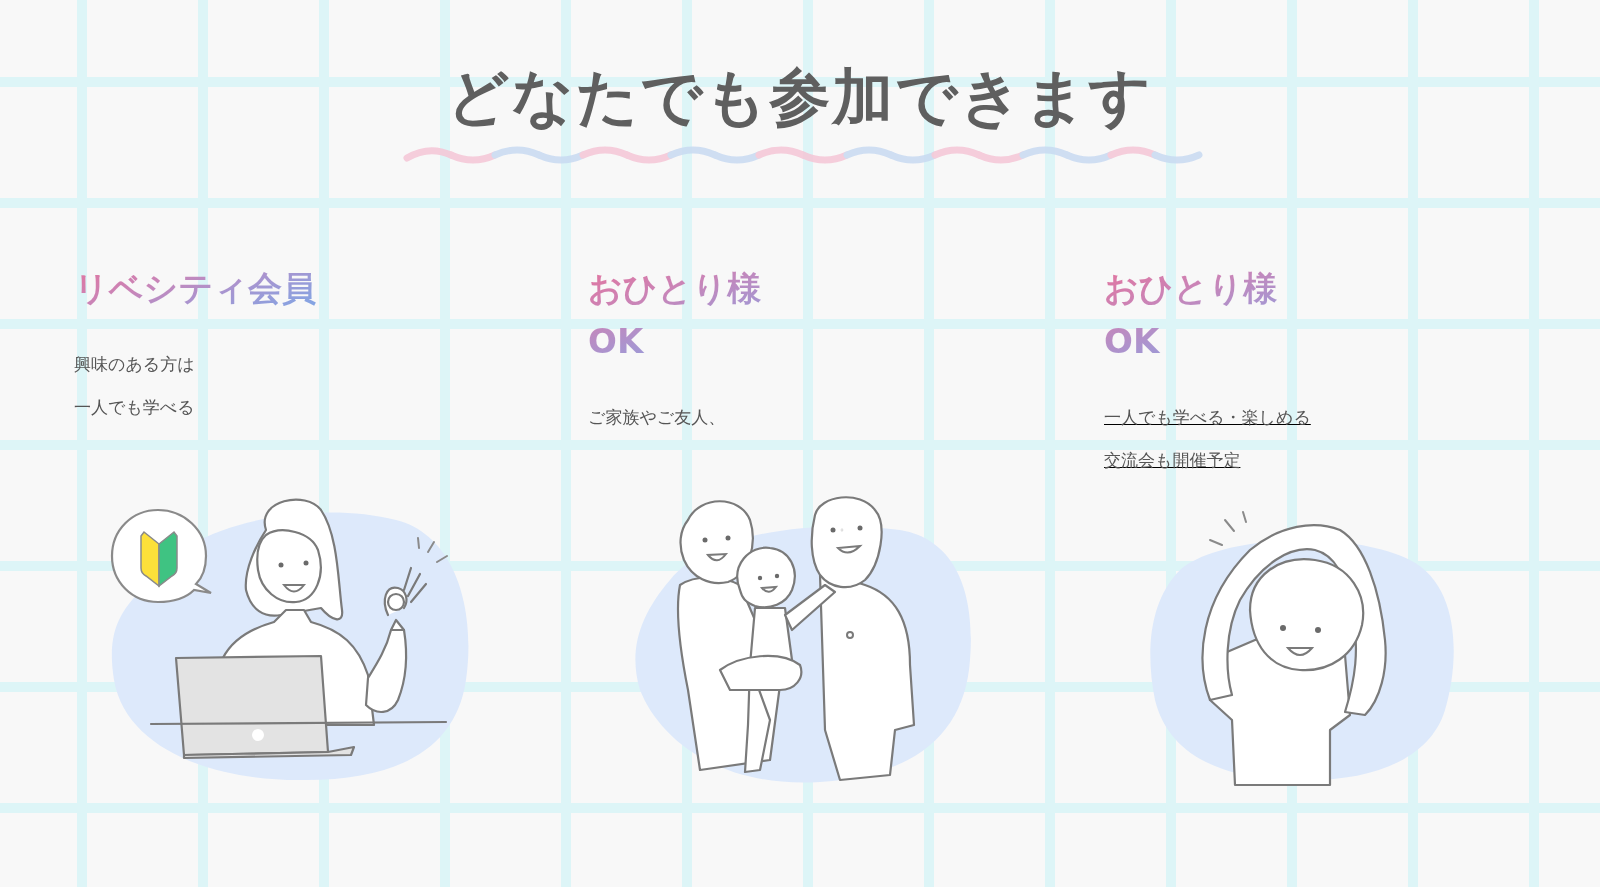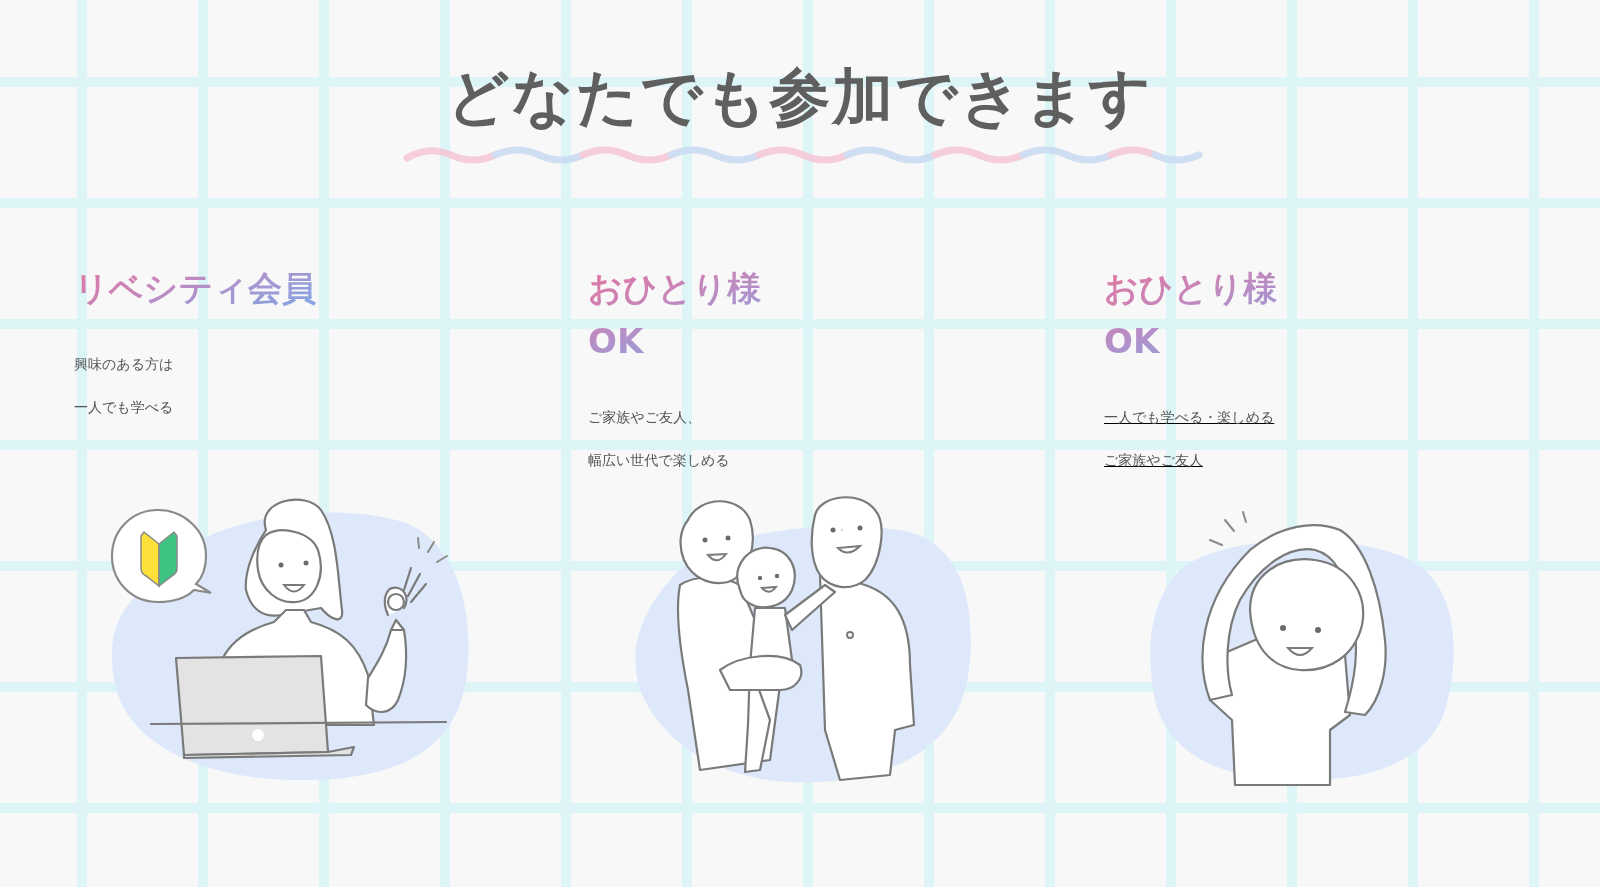--- a/index.html
+++ b/index.html
@@ -56,21 +56,21 @@
 
   .heading {
     font-size: 34px; font-weight: bold; line-height: 53px;
     background: linear-gradient(160deg, #e5739c 0%, #c985b8 35%, #a895d0 60%, #7aa8e8 100%);
     -webkit-background-clip: text; background-clip: text;
     color: transparent;
     display: inline-block;
   }
   .desc {
     margin-top: 28px;
-    font-size: 14px; line-height: 43px; color: #555555;
+    font-size: 17px; line-height: 43px; color: #555555;
   }
 
   .illus {
     position: absolute; top: 490px;
   }
   .illus-1 { left: 106px; width: 380px; height: 310px; }
   .illus-2 { left: 620px; width: 380px; height: 310px; }
   .illus-3 { left: 1140px; width: 340px; height: 310px; }
   .illus svg { width: 100%; height: 100%; display: block; }
 </style>
@@ -117,32 +117,31 @@
     </div>
   </div>
 
   <div class="col col-2">
     <div class="heading">
       <div>おひとり様</div>
       <div>OK</div>
     </div>
     <div class="desc">
       <div>ご家族やご友人、</div>
-      <div>幅広い世代で楽しめる</div>
     </div>
   </div>
 
   <div class="col col-3">
     <div class="heading">
       <div>おひとり様</div>
       <div>OK</div>
     </div>
     <div class="desc">
       <div>一人でも学べる・楽しめる</div>
-      <div>ご家族やご友人</div>
+      <div>交流会も開催予定</div>
     </div>
   </div>
 
   <div class="illus illus-1">
     <svg viewBox="0 0 380 310">
       <path d="M40 95 C80 30 210 10 290 30 C350 45 370 120 360 190 C350 260 290 290 200 290 C110 292 20 260 8 190 C0 140 15 120 40 95 Z" fill="#dde9fb"></path>
       <g fill="#fff" stroke="#7a7a7a" stroke-width="2.2" stroke-linejoin="round" stroke-linecap="round">
 
         <path d="M160 40 C150 10 200 0 215 20 C232 45 232 90 236 120 C238 135 225 130 215 118 L175 125 C158 128 145 120 140 100 C138 80 150 55 160 40 Z"></path>
 

